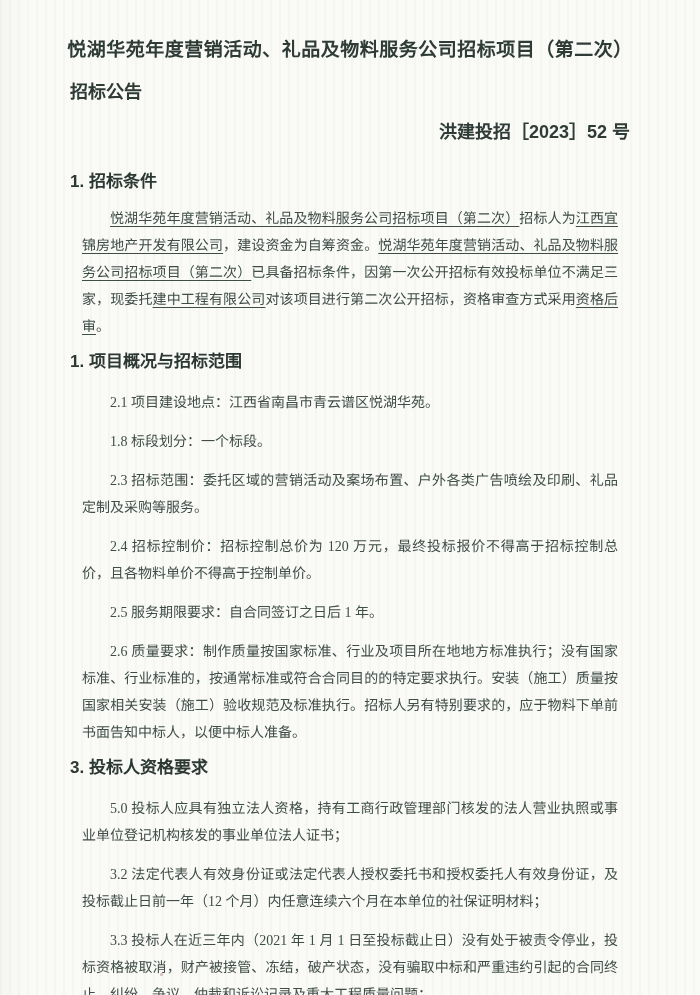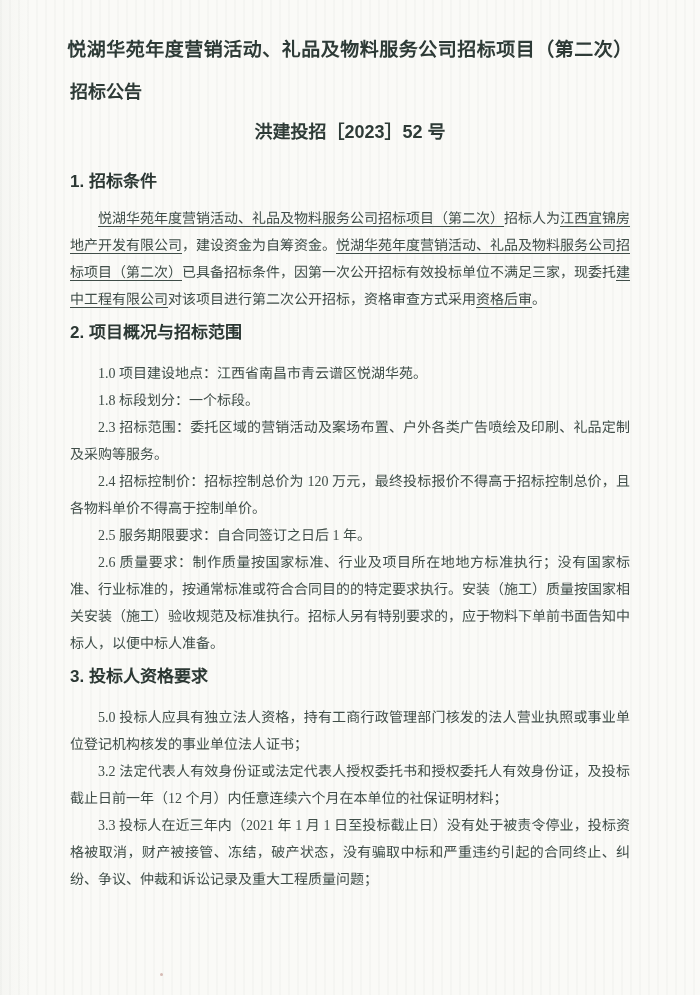--- a/index.html
+++ b/index.html
@@ -40,42 +40,42 @@
   .doc-subtitle {
     text-align: left;
     font-family: "Liberation Sans", "DejaVu Sans", sans-serif;
     font-weight: bold;
     font-size: 18px;
     line-height: 21px;
     color: #2e3b37;
     margin: 0 0 19px 0;
   }
   .doc-number {
-    text-align: center;
+    text-align: right;
     font-family: "Liberation Sans", "DejaVu Sans", sans-serif;
     font-weight: bold;
     font-size: 18px;
     line-height: 21px;
     color: #2e3b37;
     margin: 0;
   }
   h2.sec-heading {
     font-family: "Liberation Sans", "DejaVu Sans", sans-serif;
     font-weight: bold;
     font-size: 17px;
     line-height: 20px;
     color: #2c3834;
     margin: 10px 0 17px 0;
   }
   h2.sec-heading.first {
     margin-top: 29px;
     margin-bottom: 13px;
   }
   p.body-para {
-    margin: 0;
+    margin: 12px;
     text-indent: 2em;
     text-align: justify;
     word-break: break-all;
   }
   .u {
     text-decoration: underline;
     text-decoration-thickness: 1px;
     text-underline-offset: 3px;
   }
   
@@ -97,23 +97,23 @@
   <div class="doc-title">悦湖华苑年度营销活动、礼品及物料服务公司招标项目（第二次）</div>
 
   <div class="doc-subtitle">招标公告</div>
 
   <div class="doc-number">洪建投招［2023］52 号</div>
 
   <h2 class="sec-heading first">1. 招标条件</h2>
 
   <p class="body-para"><span class="u">悦湖华苑年度营销活动、礼品及物料服务公司招标项目（第二次）</span><span>招标人为</span><span class="u">江西宜锦房地产开发有限公司</span><span>，建设资金为自筹资金。</span><span class="u">悦湖华苑年度营销活动、礼品及物料服务公司招标项目（第二次）</span><span>已具备招标条件，因第一次公开招标有效投标单位不满足三家，现委托</span><span class="u">建中工程有限公司</span><span>对该项目进行第二次公开招标，资格审查方式采用</span><span class="u">资格后审</span><span>。</span></p>
 
-  <h2 class="sec-heading">2. 项目概况与招标范围</h2>
+  <h2 class="sec-heading">1. 项目概况与招标范围</h2>
 
-  <p class="body-para">1.0 项目建设地点：江西省南昌市青云谱区悦湖华苑。</p>
+  <p class="body-para">2.1 项目建设地点：江西省南昌市青云谱区悦湖华苑。</p>
   <p class="body-para">1.8 标段划分：一个标段。</p>
   <p class="body-para">2.3 招标范围：委托区域的营销活动及案场布置、户外各类广告喷绘及印刷、礼品定制及采购等服务。</p>
   <p class="body-para">2.4 招标控制价：招标控制总价为 120 万元，最终投标报价不得高于招标控制总价，且各物料单价不得高于控制单价。</p>
   <p class="body-para">2.5 服务期限要求：自合同签订之日后 1 年。</p>
   <p class="body-para">2.6 质量要求：制作质量按国家标准、行业及项目所在地地方标准执行；没有国家标准、行业标准的，按通常标准或符合合同目的的特定要求执行。安装（施工）质量按国家相关安装（施工）验收规范及标准执行。招标人另有特别要求的，应于物料下单前书面告知中标人，以便中标人准备。</p>
 
   <h2 class="sec-heading">3. 投标人资格要求</h2>
 
   <p class="body-para">5.0 投标人应具有独立法人资格，持有工商行政管理部门核发的法人营业执照或事业单位登记机构核发的事业单位法人证书；</p>
   <p class="body-para">3.2 法定代表人有效身份证或法定代表人授权委托书和授权委托人有效身份证，及投标截止日前一年（12 个月）内任意连续六个月在本单位的社保证明材料；</p>

